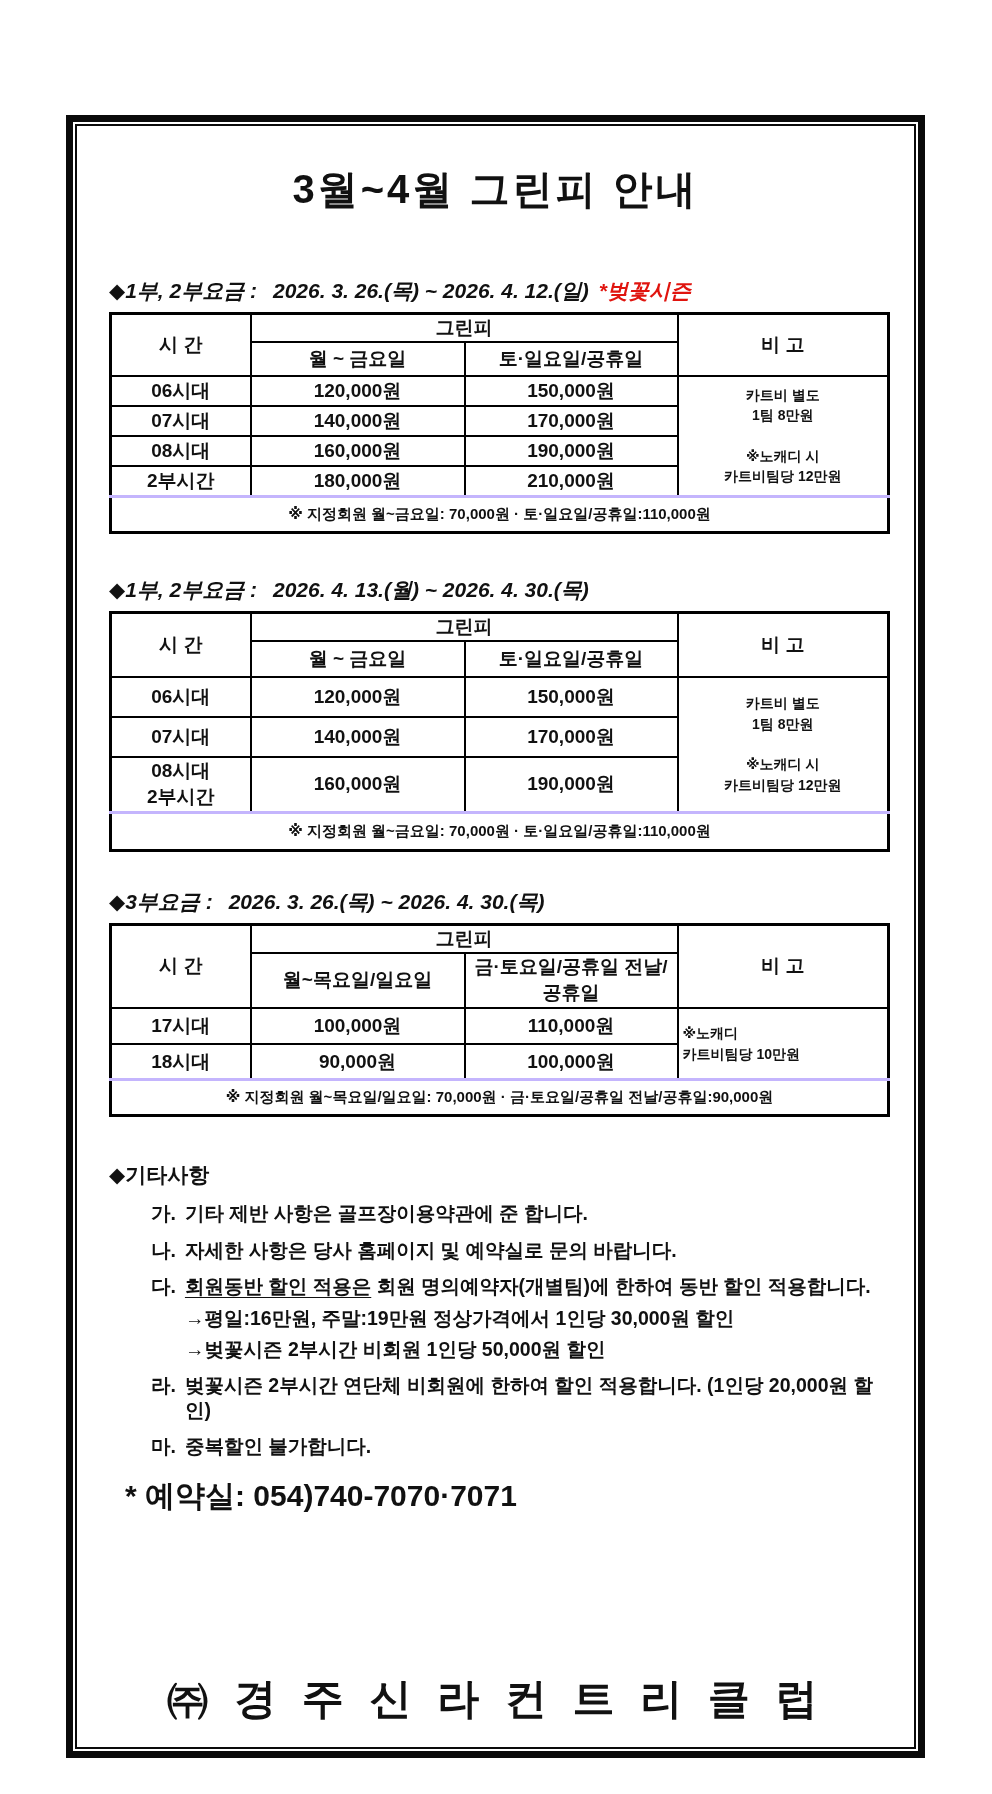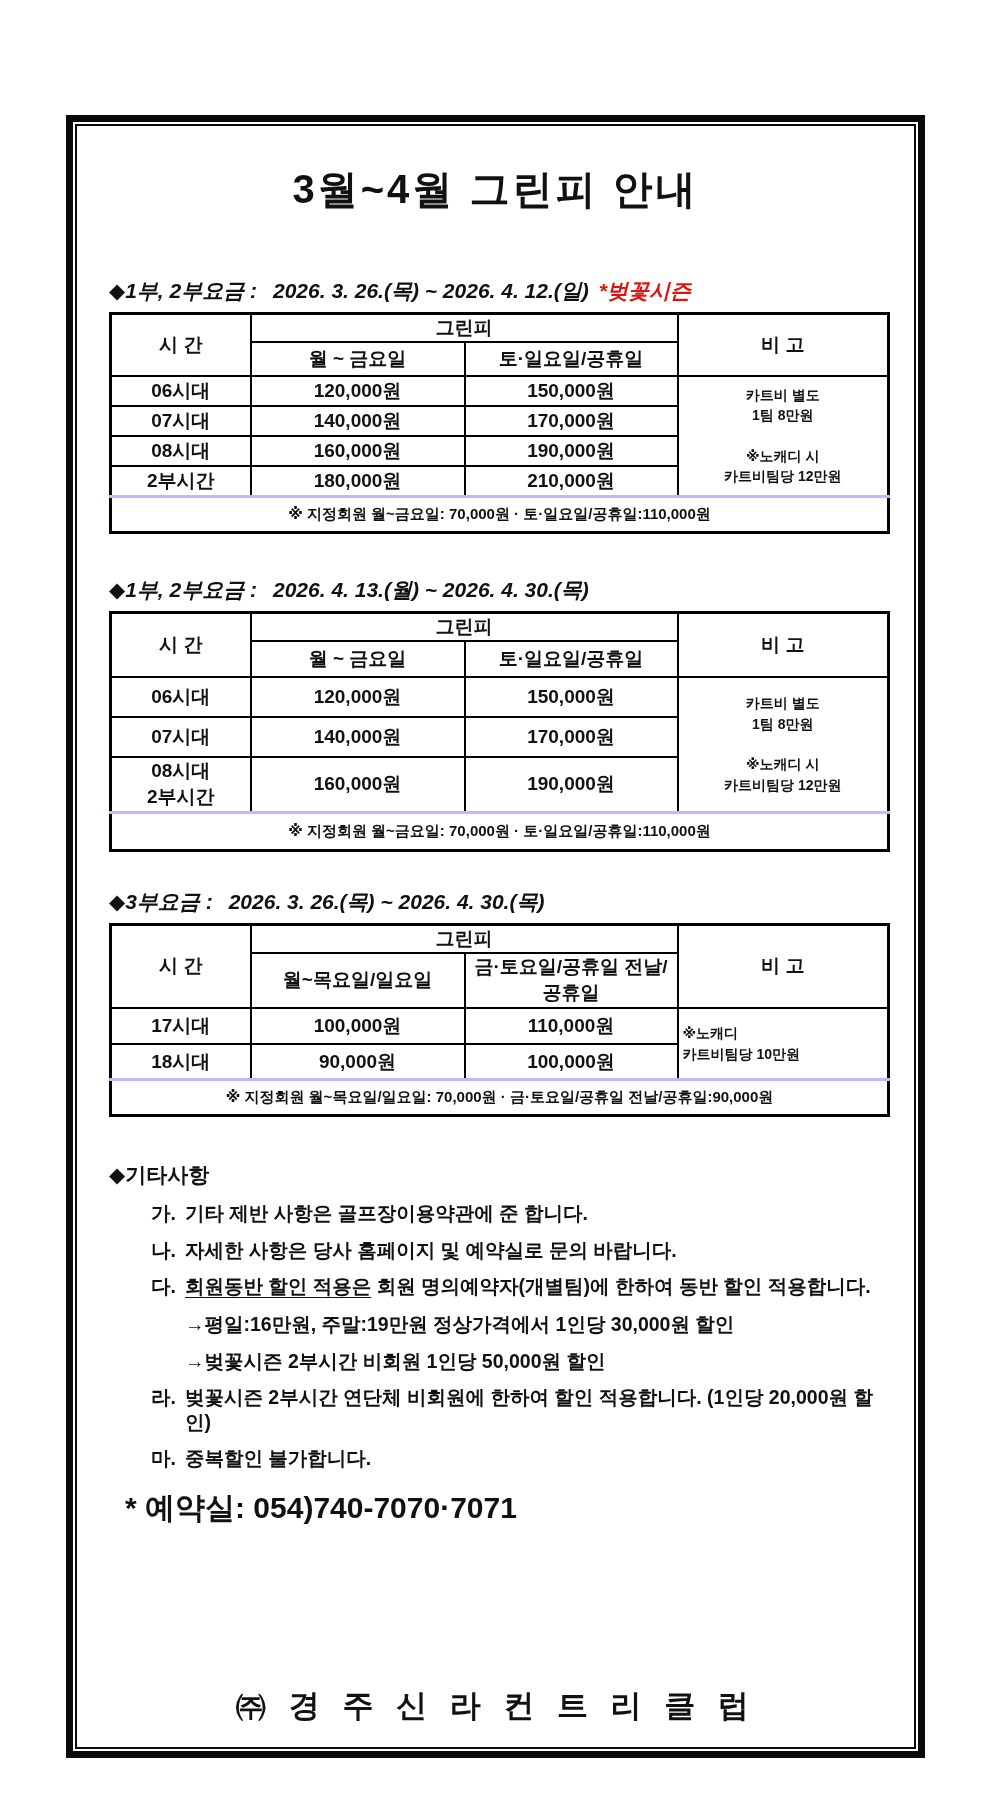--- a/index.html
+++ b/index.html
@@ -41,28 +41,28 @@
   tr.member>td{border-top:3px solid #c4b5fd;font-size:15px;}
   .pre{white-space:pre-line;line-height:1.4;}
   td.note-cell{font-size:14px;line-height:1.45;white-space:pre-line;vertical-align:middle;}
   td.note-left{text-align:left;padding-left:16px;}
   .h24{height:24px}.h28{height:28px}.h30{height:30px}.h34{height:34px}
   .h36{height:36px}.h38{height:38px}.h40{height:40px}.h44{height:44px}
 
   .notes{margin:44px 0 0 2px;}
   .notes-title{font-size:21px;}
   .note-item{display:flex;gap:9px;margin:12px 0 0 42px;font-size:19.5px;line-height:1.25;}
-  .note-item.arrow{margin-left:76px;margin-top:13px;}
+  .note-item.arrow{margin-left:76px;margin-top:7px;}
   .note-label{flex:none;}
   .u{text-decoration:underline;text-underline-offset:4px;}
   .phone{margin:18px 0 0 16px;font-size:30px;}
 
   .company{
     position:absolute;left:0;right:0;bottom:56px;text-align:center;
-    font-size:31px;letter-spacing:7px;white-space:nowrap;
+    font-size:42px;letter-spacing:7px;white-space:nowrap;
   }
 </style>
 </head>
 <body>
 
 <div class="frame-outer">
   <div class="frame-inner">
     <div class="content">
 
       <div class="doc-title">3월~4월 그린피 안내</div>

